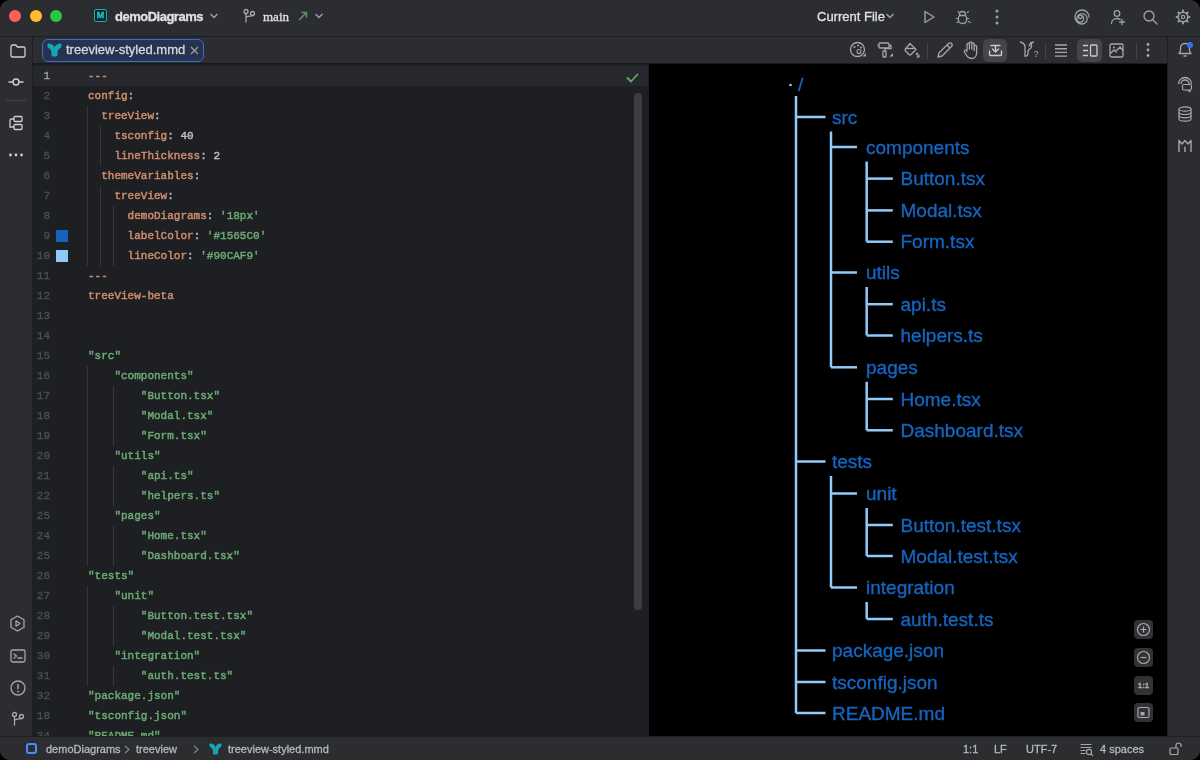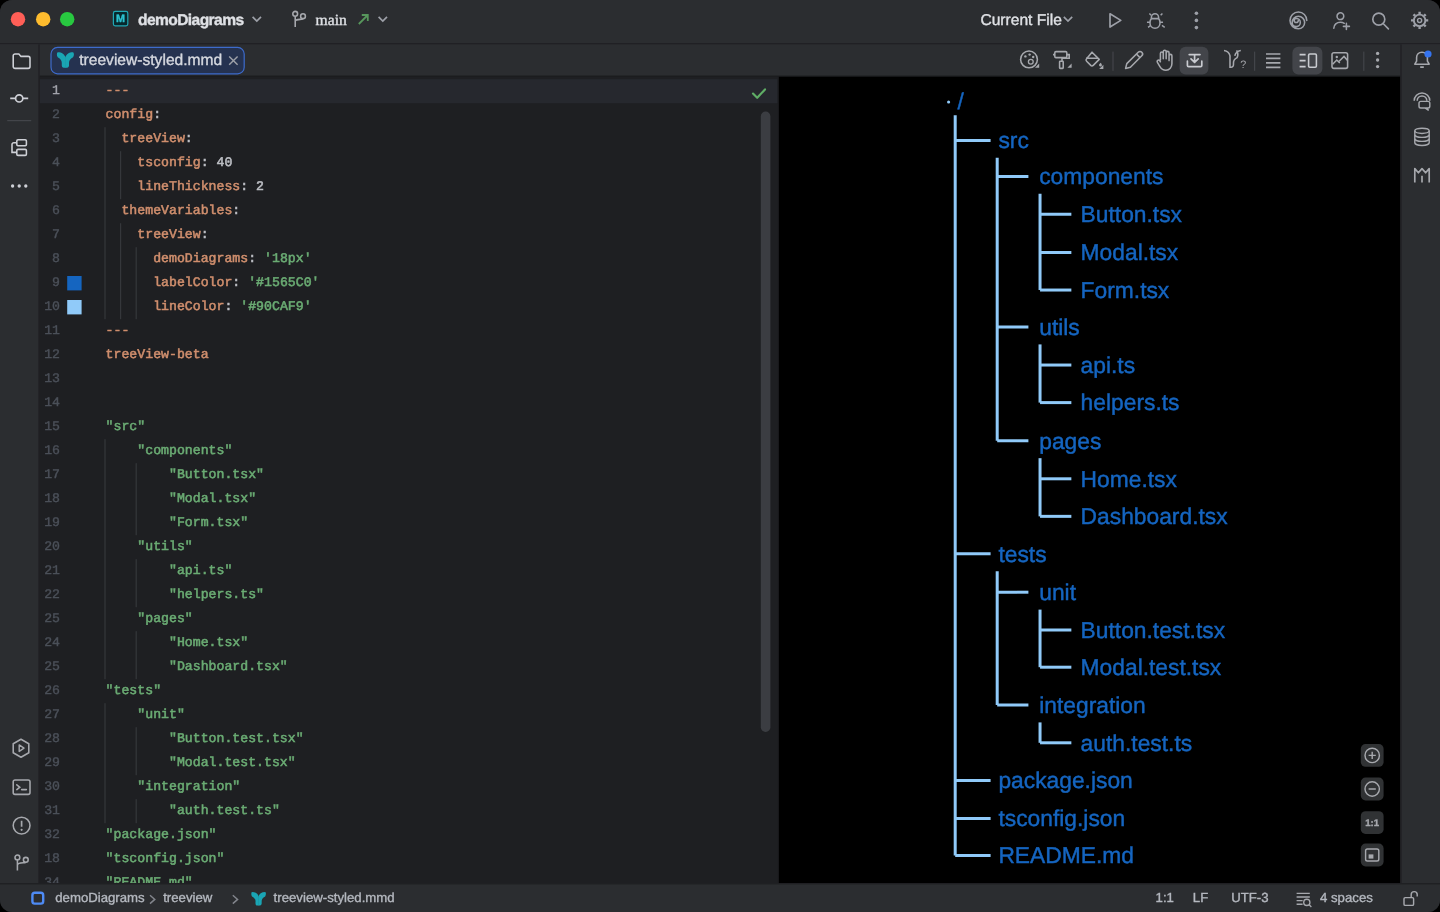--- a/index.html
+++ b/index.html
@@ -386,21 +386,21 @@
     <svg class="abs" style="left:192px;top:8px" width="8" height="9" viewBox="0 0 8 9">
         <path d="M2 1l4 3.5L2 8" fill="none" stroke="#82858c" stroke-width="1.2"></path>
       </svg>
     <svg class="abs" style="left:209px;top:6px" width="13" height="12" viewBox="0 0 15 14">
         <path d="M1 0.5 C4.8 0.5 6.8 2.2 7.7 5 L7.7 13.5 L6.3 13.5 C4.8 13.5 4.3 12.2 4.5 10.2 C4.7 7.6 3.6 6.1 1.1 4.7 C0.1 3.1 0.2 1.3 1 0.5 Z" fill="#1aa5b4"></path>
         <path d="M14 0.5 C10.2 0.5 8.2 2.2 7.3 5 L7.3 13.5 L8.7 13.5 C10.2 13.5 10.7 12.2 10.5 10.2 C10.3 7.6 11.4 6.1 13.9 4.7 C14.9 3.1 14.8 1.3 14 0.5 Z" fill="#1aa5b4"></path>
       </svg>
     <div class="abs" style="left:228px;top:6px">treeview-styled.mmd</div>
     <div class="abs" style="left:963px;top:6px">1:1</div>
     <div class="abs" style="left:994px;top:6px">LF</div>
-    <div class="abs" style="left:1026px;top:6px">UTF-3</div>
+    <div class="abs" style="left:1026px;top:6px">UTF-7</div>
     <svg class="abs" style="left:1078px;top:4px" width="16" height="16" viewBox="0 0 16 16">
         <path d="M2.5 3.5h11M2.5 6.5h11M2.5 9.5h5M2.5 12.5h5" stroke="#a6a8ad" stroke-width="1.2"></path>
         <circle cx="11" cy="11" r="2.6" fill="none" stroke="#a6a8ad" stroke-width="1.1"></circle>
         <path d="M13 13l1.8 1.8" stroke="#a6a8ad" stroke-width="1.1"></path>
       </svg>
     <div class="abs" style="left:1100px;top:6px">4 spaces</div>
     <svg class="abs" style="left:1167px;top:4px" width="16" height="16" viewBox="0 0 16 16">
         <rect x="3" y="7" width="8" height="6.5" rx="1" fill="none" stroke="#a6a8ad" stroke-width="1.2"></rect>
         <path d="M9 7V4.5a2.5 2.5 0 015 0V6" fill="none" stroke="#a6a8ad" stroke-width="1.2"></path>
       </svg>

